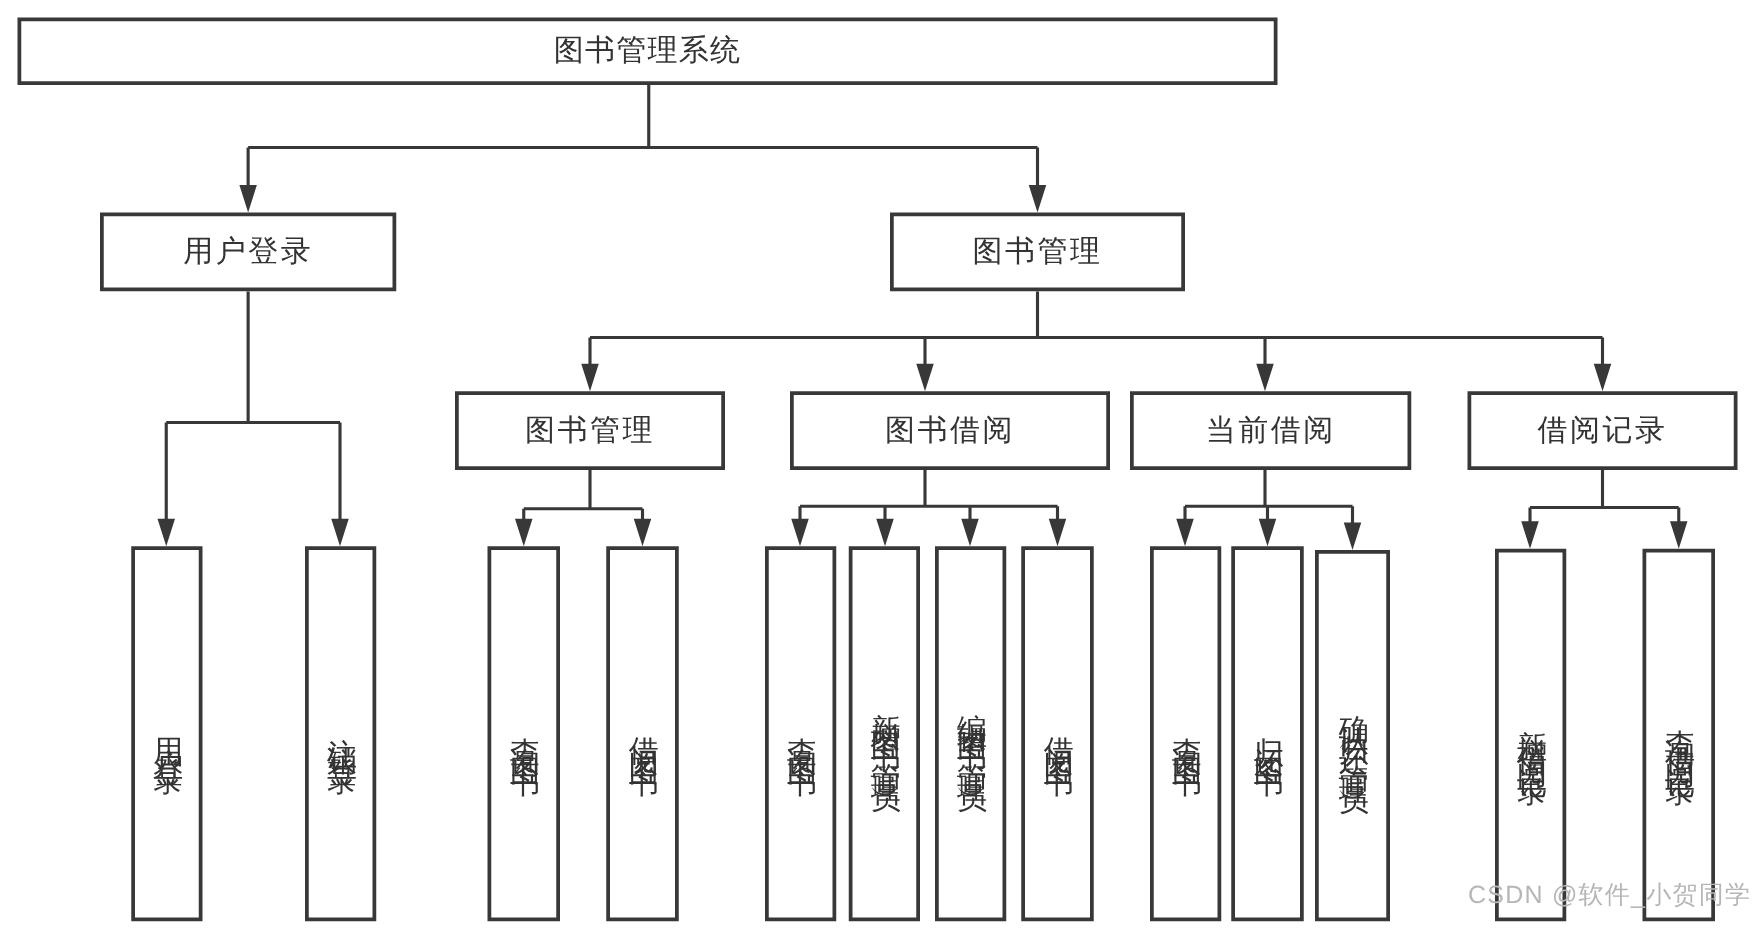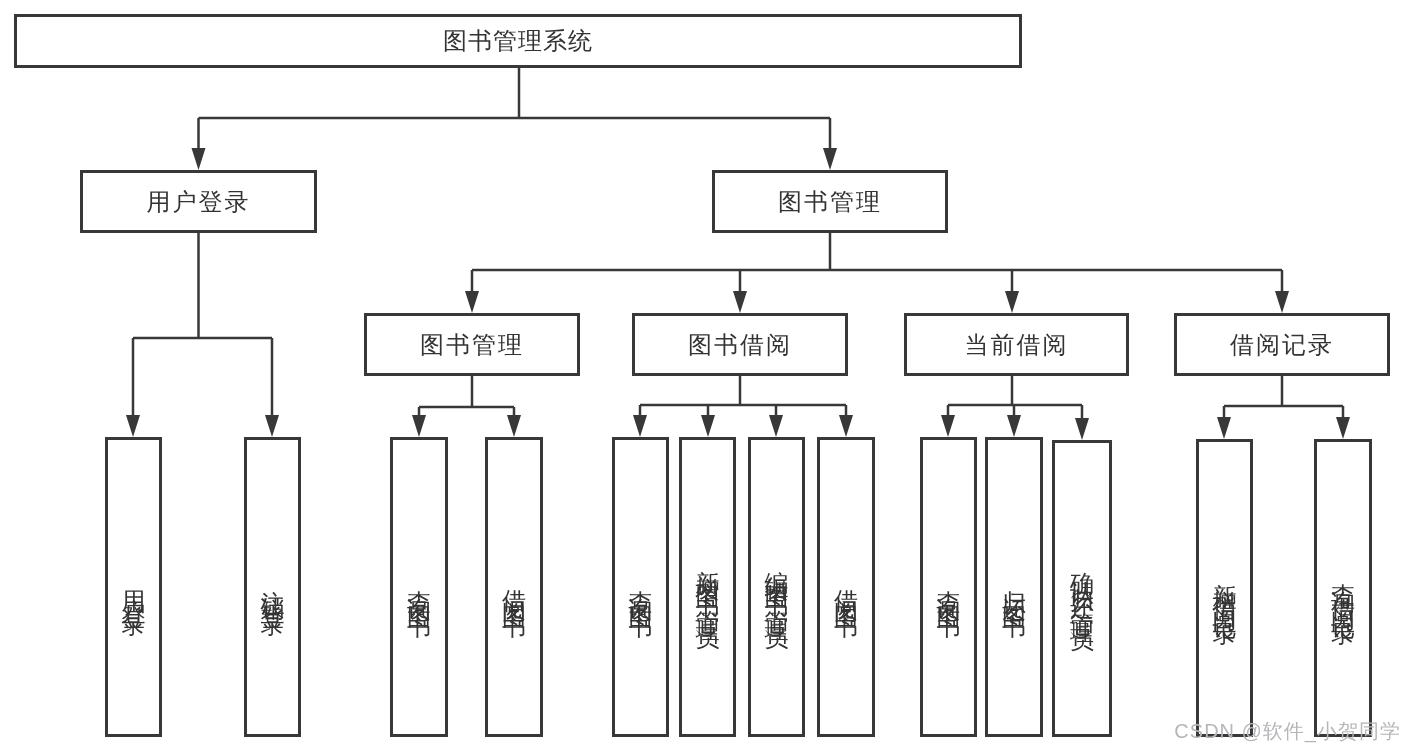--- a/index.html
+++ b/index.html
@@ -28,21 +28,21 @@
   .node span{display:block;font-weight:500;line-height:1;}
   .node.h span{font-size:24px;letter-spacing:2px;white-space:nowrap;}
   .node.root span{font-size:24px;letter-spacing:1px;}
   .node.v span{
     writing-mode:vertical-rl;
     font-size:24px;
     letter-spacing:8px;
     white-space:nowrap;
   }
   .watermark{
-    position:absolute;right:4px;bottom:2px;
+    position:absolute;right:4px;bottom:18px;
     font-size:20px;color:var(--wm);letter-spacing:1px;
     z-index:5;white-space:nowrap;
   }
 </style>
 </head>
 <body style="background: rgb(255, 255, 255);">
 
 <div class="stage">
 
   <svg class="wires" width="1405" height="747" viewBox="0 0 1405 747">
@@ -83,21 +83,21 @@
   <div class="node h" style="left:80px;top:170px;width:237px;height:63px">
     <span>用户登录</span>
   </div>
   <div class="node h" style="left:712px;top:170px;width:236px;height:63px">
     <span>图书管理</span>
   </div>
 
   <div class="node h" style="left:364px;top:313px;width:216px;height:63px">
     <span>图书管理</span>
   </div>
-  <div class="node h" style="left:632px;top:313px;width:216px;height:63px">
+  <div class="node h" style="left:632px;top:313px;width:256px;height:63px">
     <span>图书借阅</span>
   </div>
   <div class="node h" style="left:904px;top:313px;width:225px;height:63px">
     <span>当前借阅</span>
   </div>
   <div class="node h" style="left:1174px;top:313px;width:216px;height:63px">
     <span>借阅记录</span>
   </div>
 
   <div class="node v" style="left:105px;top:437px;width:57px;height:300px">

